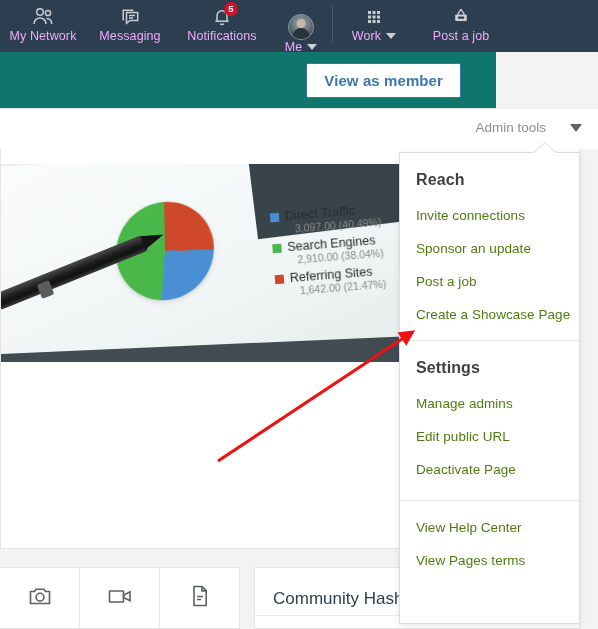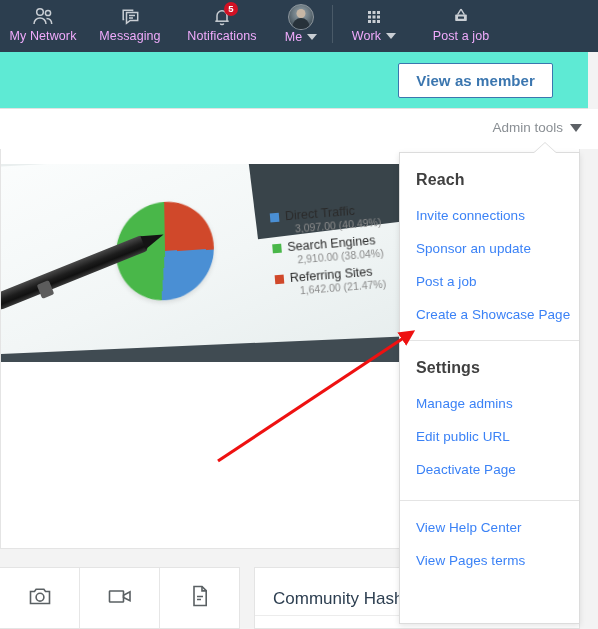--- a/index.html
+++ b/index.html
@@ -112,22 +112,22 @@
     width: 1px;
     height: 38px;
     background: #4a5a68;
     margin-top: 5px;
   }
 
   
   #subheader {
     position: absolute;
     left: 0; top: 52px;
-    width: 588px; height: 57px;
-    background: #5eead4;
+    width: 496px; height: 57px;
+    background: #0f766e;
     border-bottom: 1px solid #e2e2e2;
     box-sizing: border-box;
   }
   #view-as-member {
     position: absolute;
     right: 35px; top: 11px;
     padding: 8px 17px;
     border: 1px solid #3b76af;
     border-radius: 2px;
     color: #3b76af;
@@ -144,21 +144,21 @@
     left: 0; top: 109px;
     width: 598px; height: 40px;
     background: #ffffff;
     box-sizing: border-box;
   }
   #admin-tools-btn {
     position: absolute;
     right: 16px; top: 11px;
     display: flex;
     align-items: center;
-    gap: 7px;
+    gap: 24px;
     color: #8a8f94;
     font-size: 13.5px;
     cursor: pointer;
   }
   #admin-tools-btn .caret-down {
     border-top-color: #5d6166;
     border-left-width: 6px;
     border-right-width: 6px;
     border-top-width: 8px;
   }
@@ -360,21 +360,21 @@
   }
   .menu-heading {
     font-size: 16px;
     font-weight: bold;
     color: #404040;
     padding: 18px 16px 10px 16px;
     letter-spacing: 0.1px;
   }
   .menu-item {
     font-size: 13.5px;
-    color: #3b82f6;
+    color: #4d7c0f;
     padding: 9px 16px;
     cursor: pointer;
     white-space: nowrap;
     letter-spacing: 0.05px;
   }
   .menu-sep {
     height: 1px;
     background: #e4e4e4;
     margin: 9px 0 0 0;
   }
@@ -422,21 +422,21 @@
       <svg width="22" height="21" viewBox="0 0 22 21" fill="none" stroke="#c9ced4" stroke-width="1.5">
         <path d="M6 15.2V9.8a5 5 0 0 1 10 0v5.4"></path>
         <path d="M4.3 15.2h13.4"></path>
         <path d="M9.3 17.4a1.8 1.8 0 0 0 3.4 0"></path>
       </svg>
     </span>
     <span class="badge">5</span>
     <span class="nav-label">Notifications</span>
   </div>
 
-  <div class="nav-item" style="width:62px;padding-top:5px;">
+  <div class="nav-item" style="width:62px;padding-top:15px;">
     <span class="nav-icon">
       <span class="avatar"></span>
     </span>
     <span class="nav-label with-caret">
       <span>Me</span>
       <span class="caret-down"></span>
     </span>
   </div>
 
   <div class="nav-divider"></div>

